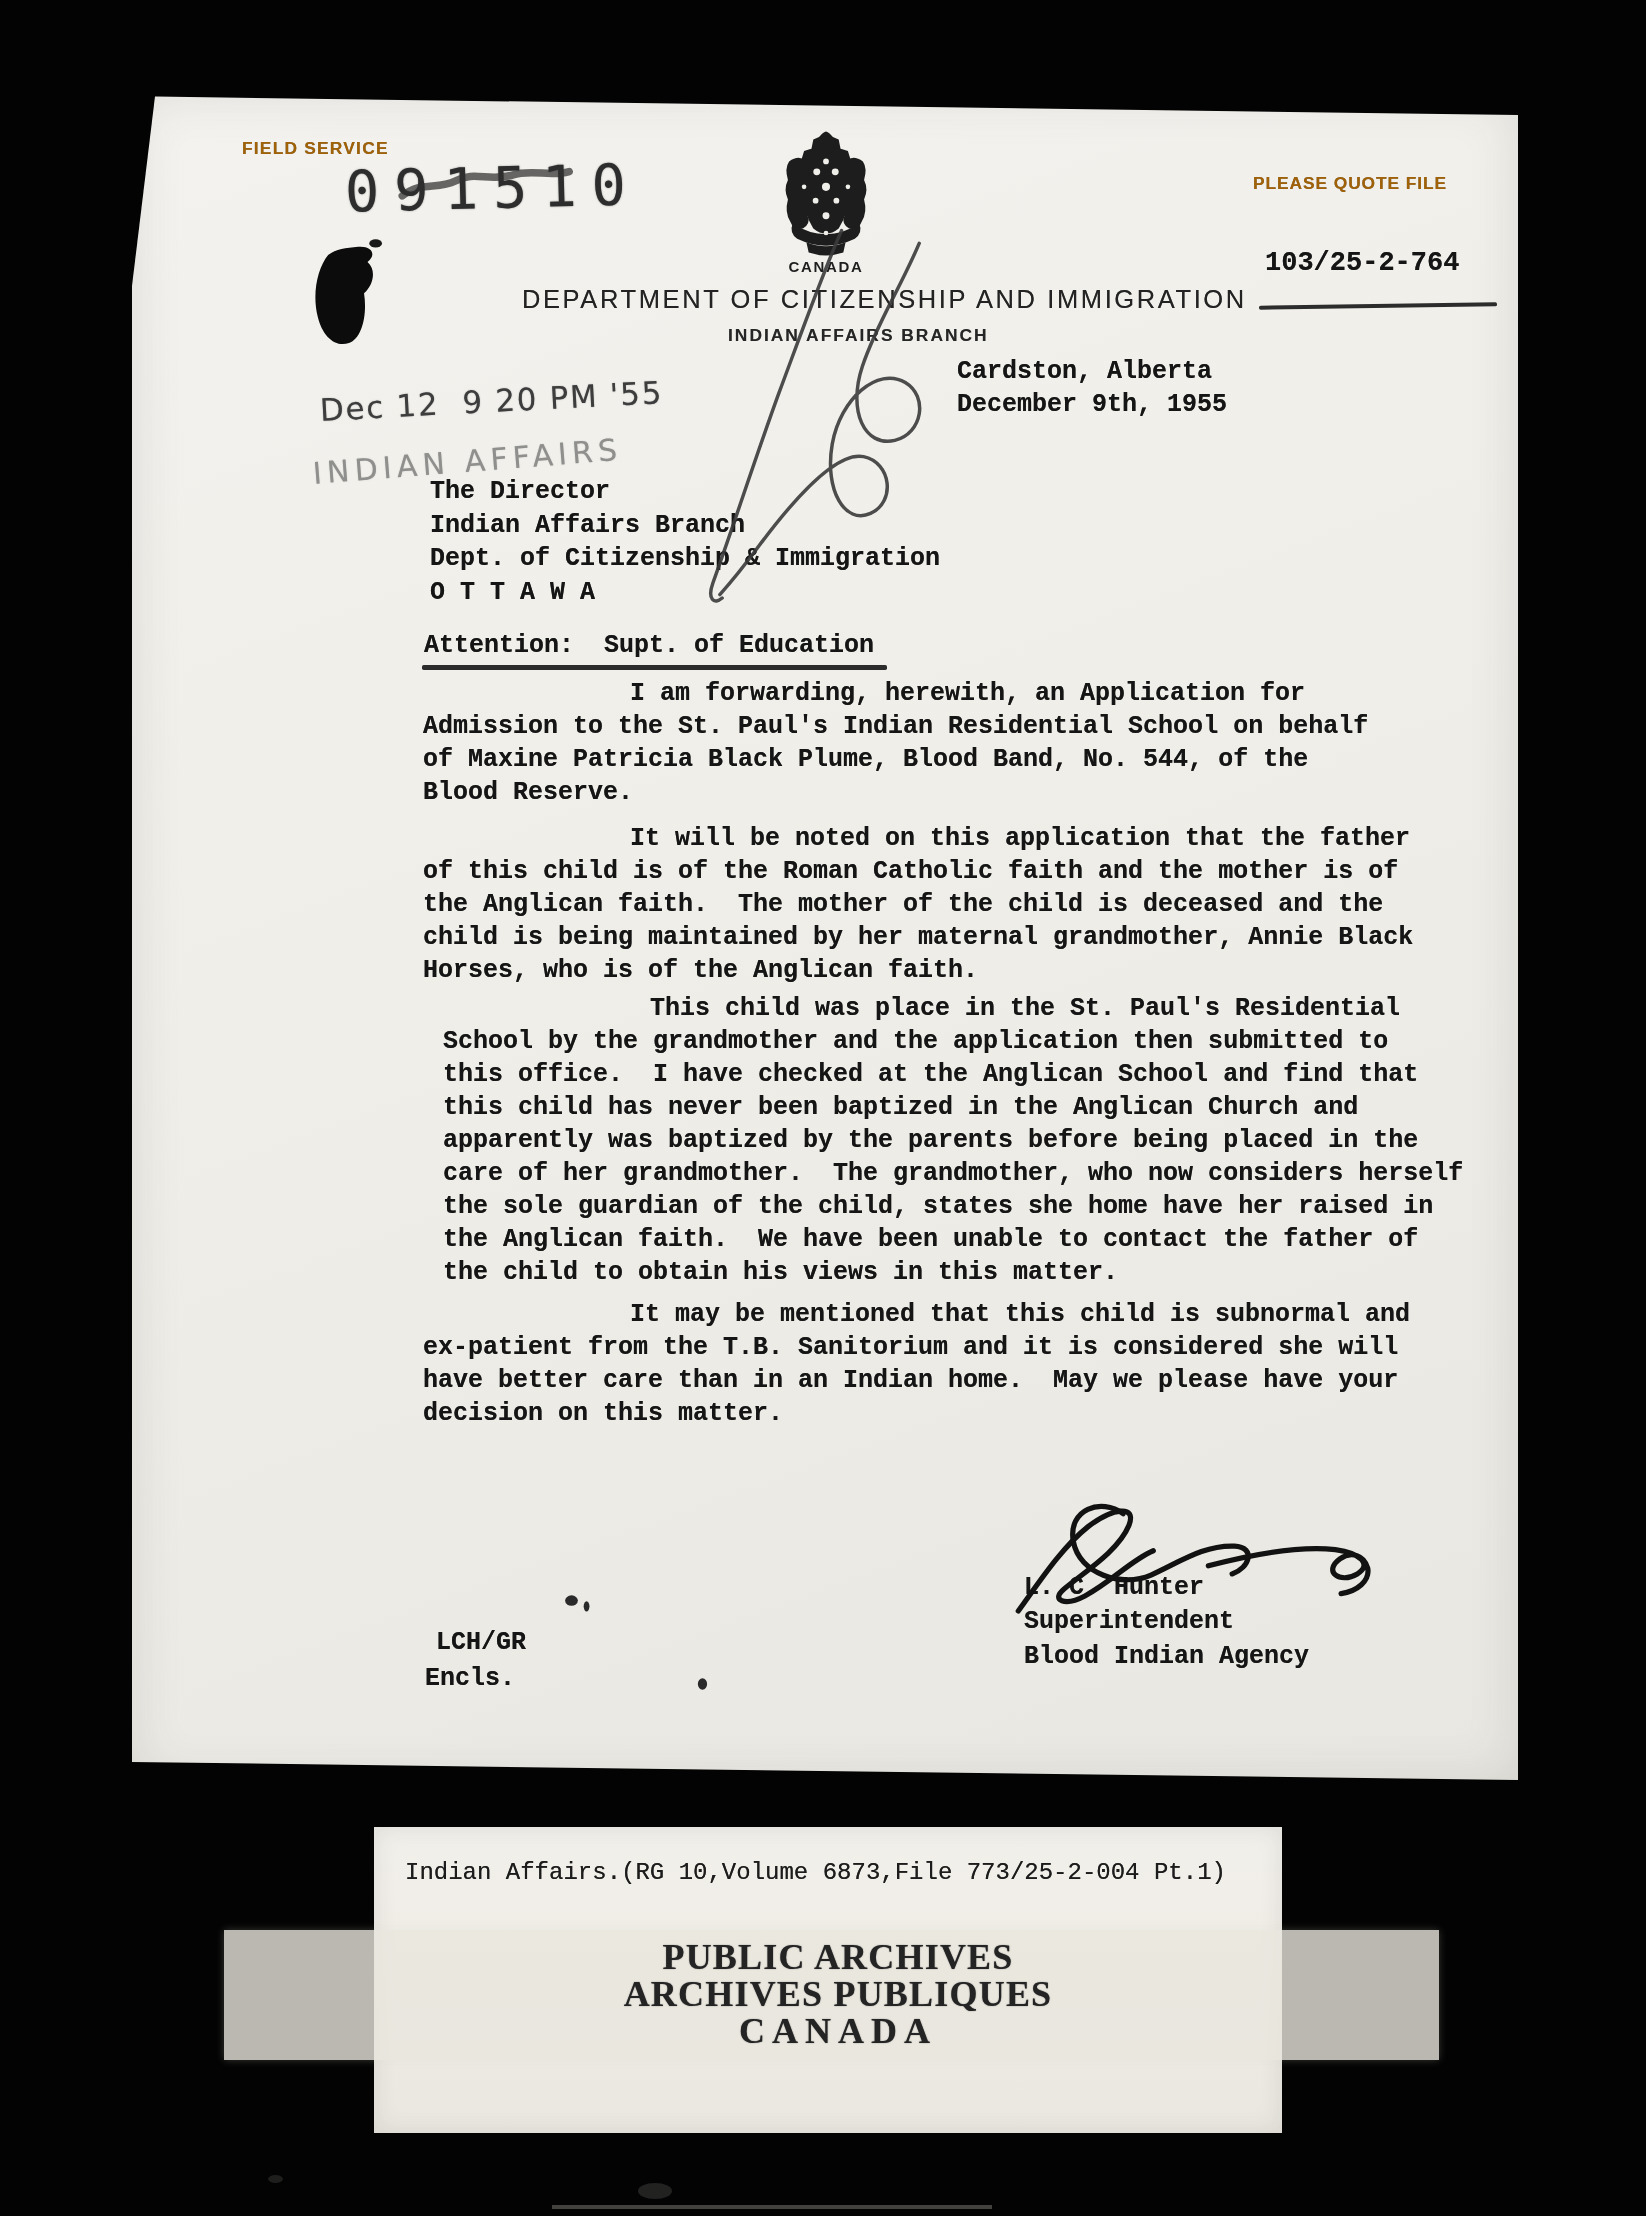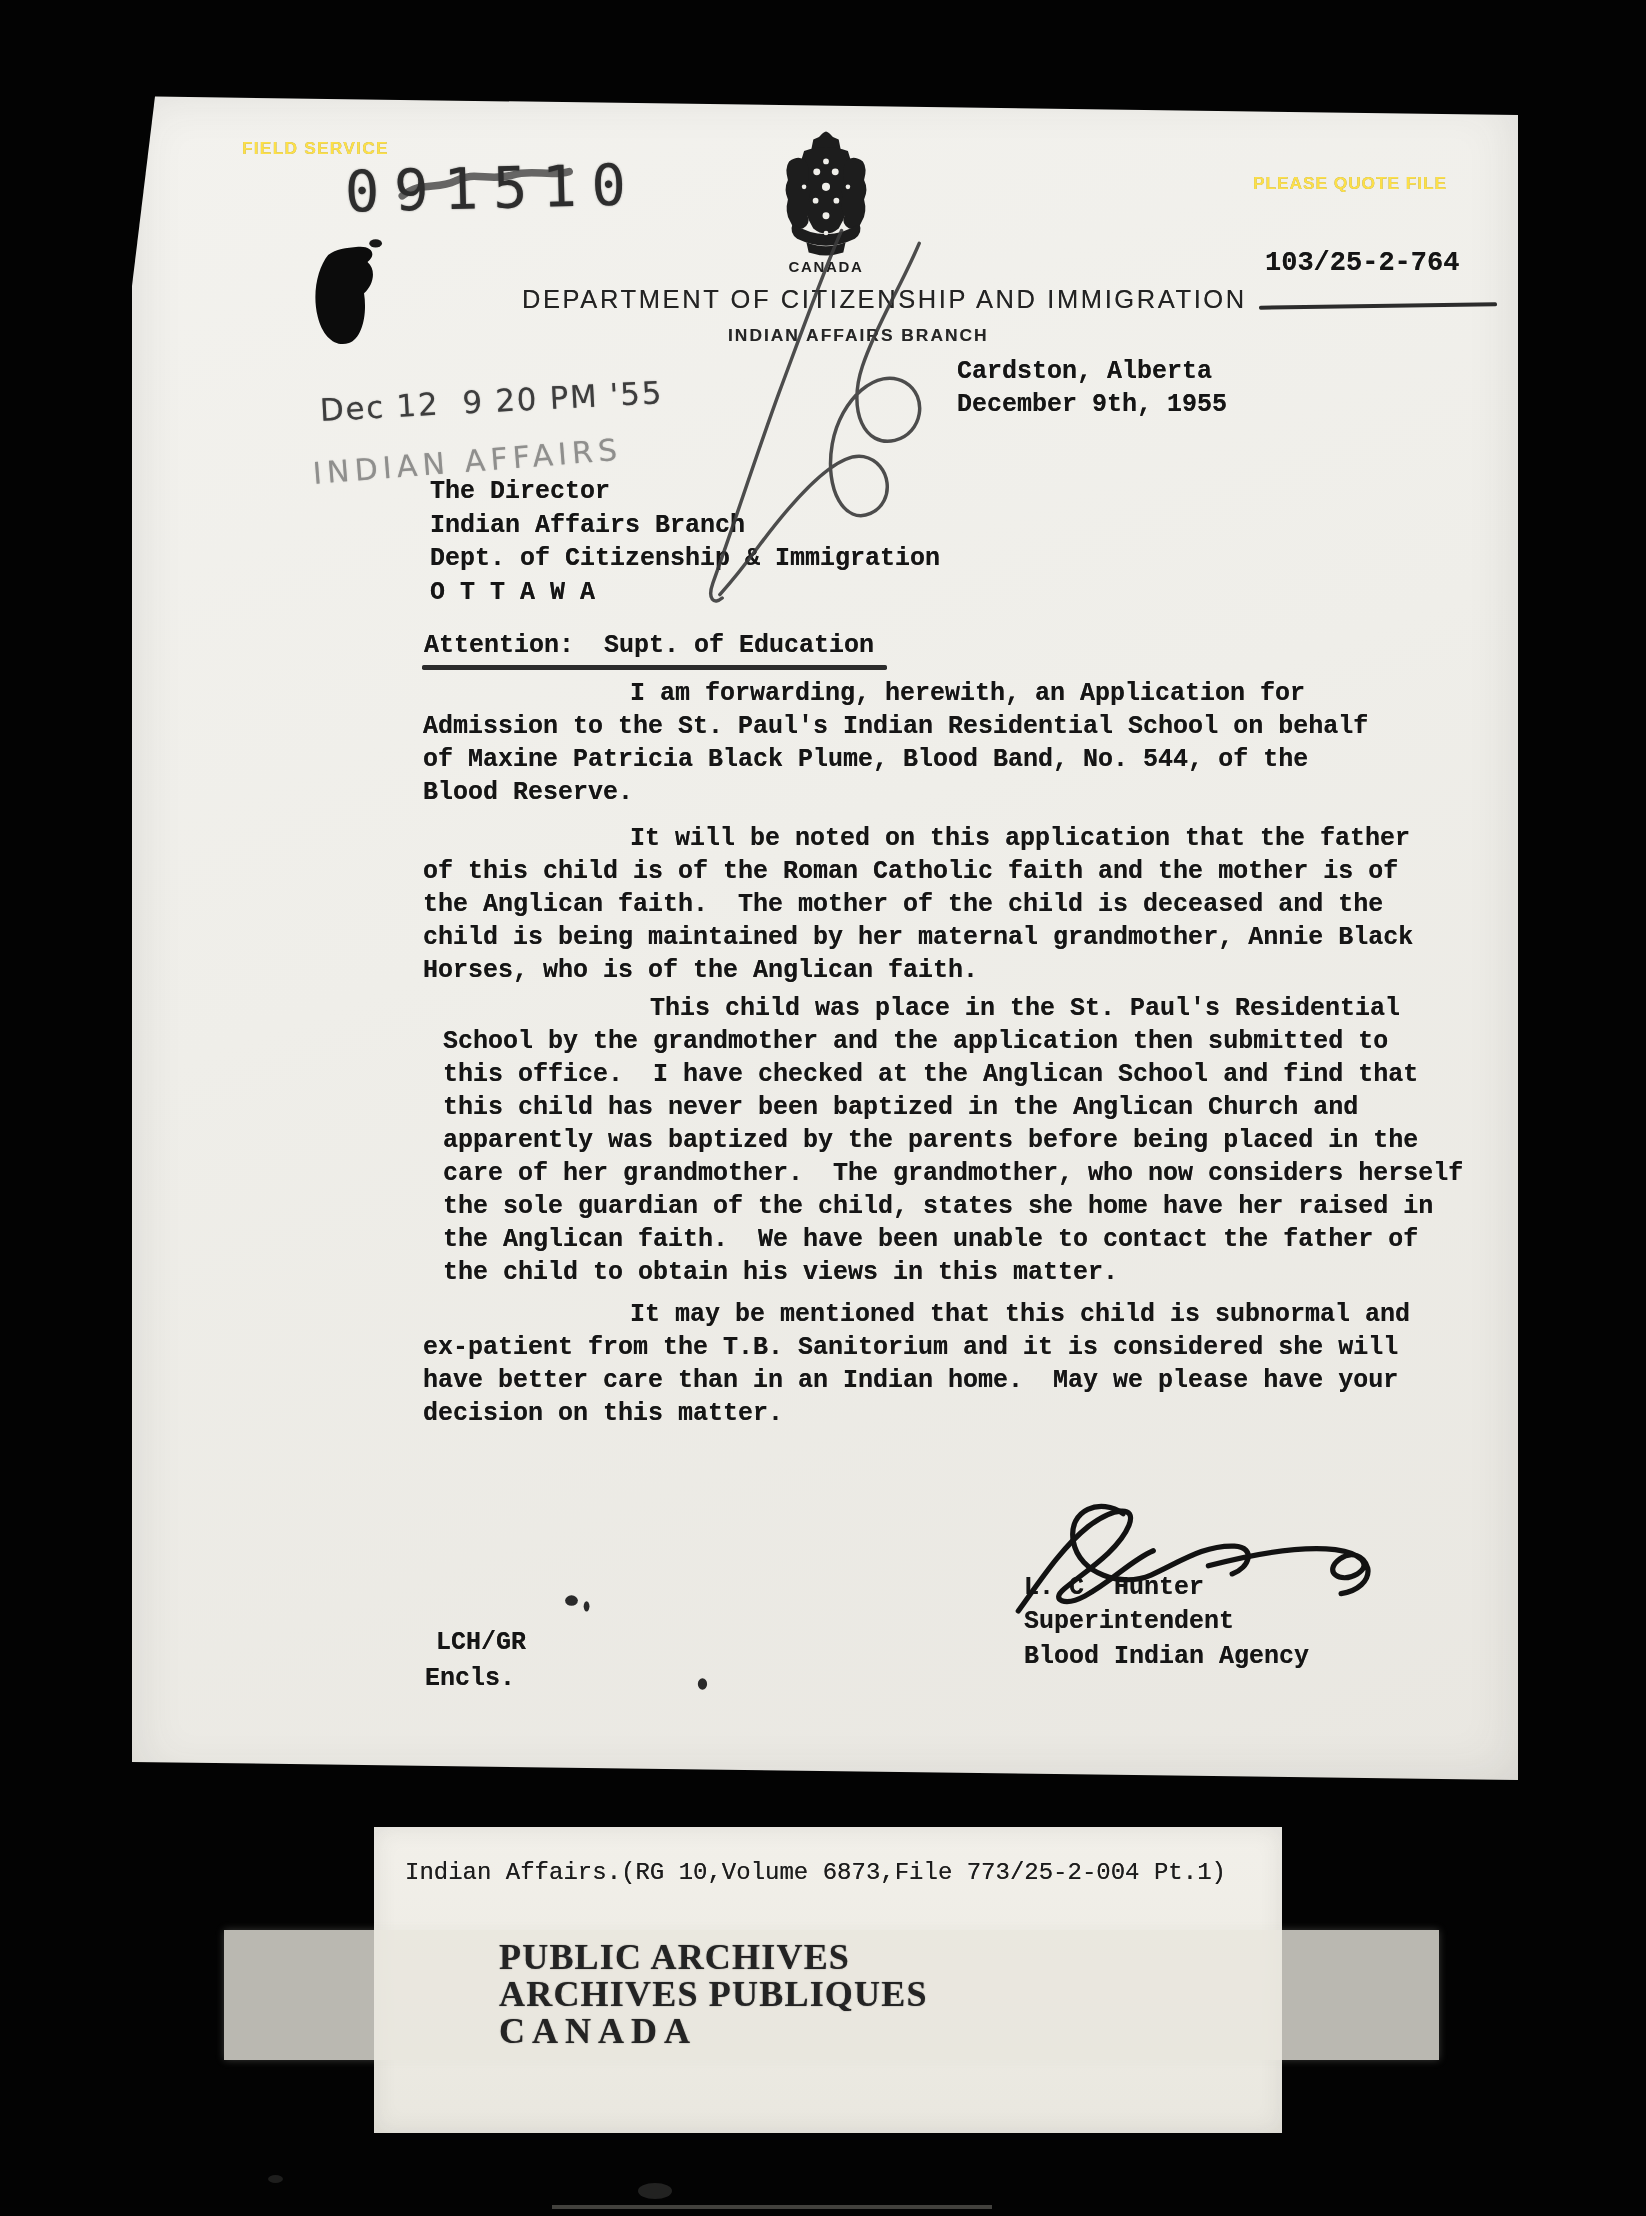--- a/index.html
+++ b/index.html
@@ -14,40 +14,40 @@
   .caption-card{left:374px;top:1827px;width:908px;height:306px;
     background:linear-gradient(180deg,#f2f0ea,#e9e7df);box-shadow:inset 0 0 23px rgba(50,50,45,.10);}
   .tape-strip{left:224px;top:1930px;width:1215px;height:130px;
     background:rgba(233,230,221,.8);box-shadow:0 0 8px rgba(220,218,210,.25);}
   
   .mono{font-family:"Liberation Mono",monospace;font-weight:bold;color:#151515;
         white-space:pre;text-shadow:0 0 0.6px rgba(10,10,10,.65);}
   .body-line{font-size:25px;line-height:33px;}
   .indent{padding-left:207px;}
   .para{width:1066px;}
-  .small-print{font-weight:bold;color:#fde047;letter-spacing:1.2px;font-size:17.4px;
+  .small-print{font-weight:bold;color:#a16207;letter-spacing:1.2px;font-size:17.4px;
                text-shadow:0 0 0.6px rgba(20,20,20,.5);white-space:pre;}
   .dept-line{font-size:25.5px;letter-spacing:2.6px;color:#232323;white-space:pre;
              text-shadow:0 0 0.6px rgba(20,20,20,.55);}
   .branch-line{font-size:17.4px;letter-spacing:2px;color:#262626;white-space:pre;
              font-weight:bold;text-shadow:0 0 0.6px rgba(20,20,20,.4);}
   .canada-line{font-size:15px;font-weight:bold;letter-spacing:1.7px;color:#1e1e1e;text-align:center;}
   .stamp-number{font-family:"DejaVu Sans Mono",monospace;font-size:57px;letter-spacing:15px;
     color:#2d2d2d;transform:rotate(-1.5deg);text-shadow:0 0 1.7px rgba(30,30,30,.55);white-space:pre;}
   .file-number{font-size:27px;}
   .date-stamp{font-family:"DejaVu Sans",sans-serif;font-size:31px;letter-spacing:1.7px;color:#3d3d3d;
     transform:rotate(-3deg);transform-origin:left center;white-space:pre;
     text-shadow:0 0 1.2px rgba(55,55,55,.5);}
   .office-stamp{font-family:"DejaVu Sans",sans-serif;font-size:30px;letter-spacing:5.2px;color:#4a4a4a;
     opacity:.58;transform:rotate(-4.5deg);transform-origin:left center;white-space:pre;
     text-shadow:0 0 1.2px rgba(60,60,60,.5);}
   .rule{background:#2c2c2c;border-radius:1.7px;}
   .caption-line{font-family:"Liberation Mono",monospace;font-weight:normal;font-size:24px;
     color:#1c1c1c;white-space:pre;text-shadow:0 0 0.6px rgba(10,10,10,.7);}
-  .archives-block{left:499px;top:1939px;width:638px;text-align:left;}
+  .archives-block{left:519px;top:1939px;width:638px;text-align:center;}
   .archives-line{font-family:"Liberation Serif",serif;font-weight:bold;color:#242424;
     font-size:36px;line-height:37px;letter-spacing:1.2px;text-shadow:0 0 1.2px rgba(20,20,20,.6);}
   .archives-line.wide{letter-spacing:7px;}
   .speck{border-radius:50%;}
 </style>
 </head>
 <body>
 
 <div id="canvas">
 

